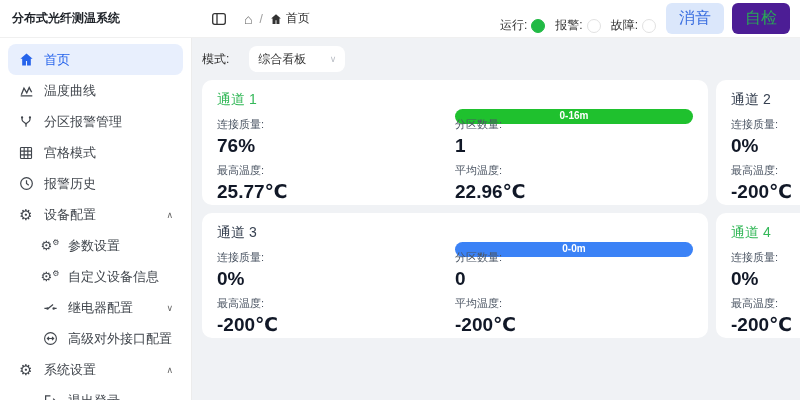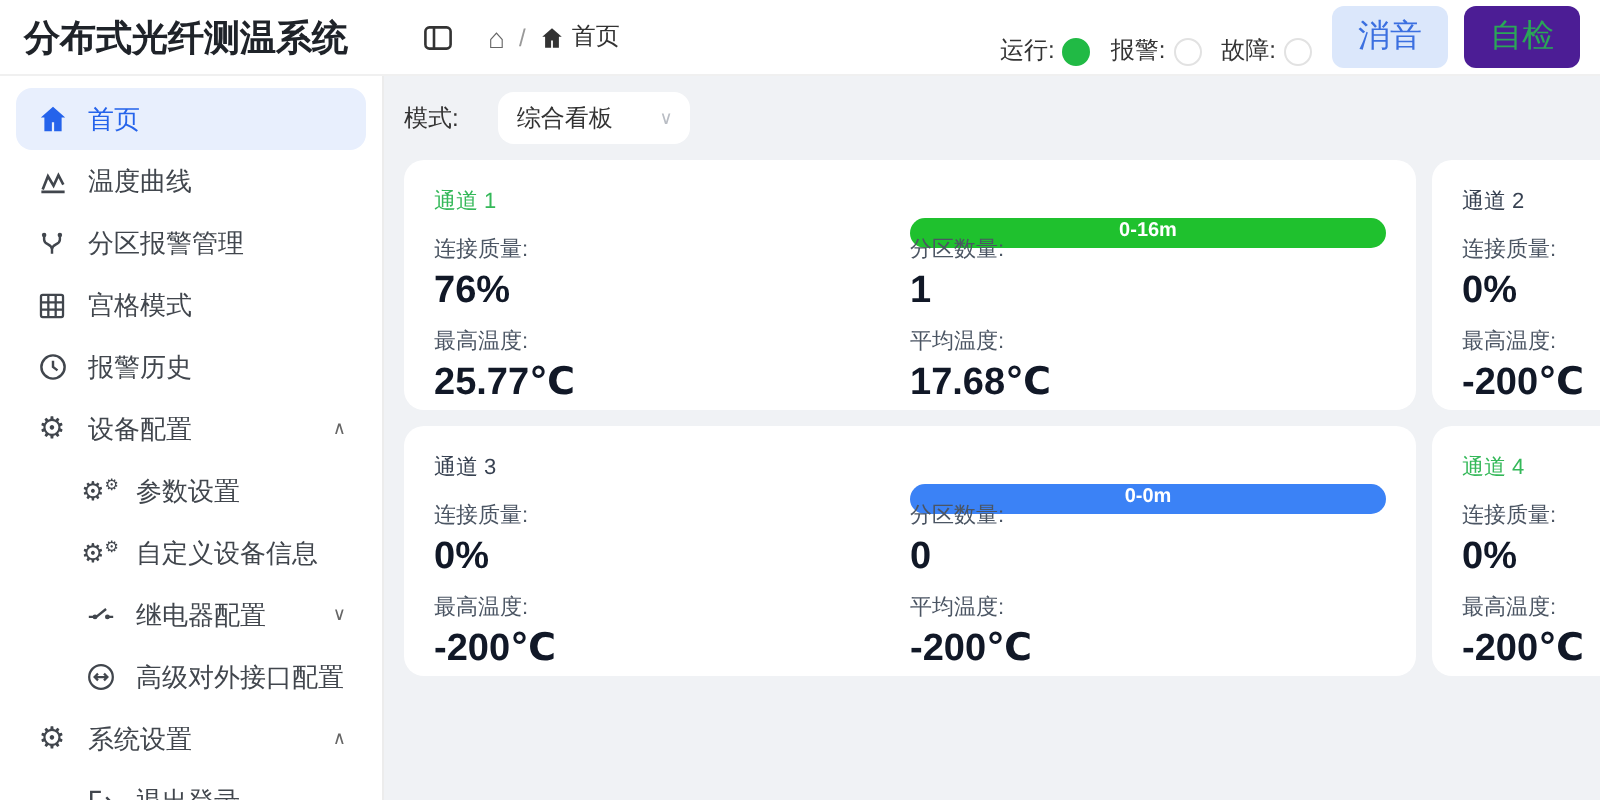--- a/index.html
+++ b/index.html
@@ -2,21 +2,21 @@
 <html><head>
 <meta charset="utf-8">
 <style>
   * { margin:0; padding:0; box-sizing:border-box; }
   html,body { width:800px; height:400px; overflow:hidden; background:#f0f2f5;
     font-family:"Liberation Sans","DejaVu Sans",sans-serif; }
 
   
   .topbar { position:absolute; top:0; left:0; width:800px; height:38px; background:#fff;
     display:flex; align-items:center; border-bottom:1px solid #f0f0f0; z-index:5; }
-  .brand { width:192px; flex:0 0 192px; padding-left:12px; font-size:18px; font-weight:bold; color:#1f2329; }
+  .brand { width:192px; flex:0 0 192px; padding-left:12px; font-size:12px; font-weight:bold; color:#1f2329; }
   .collapse-btn { margin-left:16px; width:22px; height:22px; display:flex; align-items:center; justify-content:center;
     color:#333; cursor:pointer; }
   .crumbs { display:flex; align-items:center; gap:7px; margin-left:14px; font-size:12px; color:#333; }
   .crumb-home { color:#666; font-size:14px; line-height:1; }
   .crumb-sep { color:#999; }
   .crumb-cur { display:flex; align-items:center; gap:4px; color:#333; }
   .top-right { margin-left:auto; display:flex; align-items:flex-end; gap:8px; padding-right:10px; }
   .status { display:flex; align-items:center; gap:4px; font-size:12px; color:#333; margin-right:2px; }
   .dot { width:14px; height:14px; border-radius:50%; border:1px solid #e2e2e2; background:#fff; }
   .dot.on { background:#21ba45; border-color:#21ba45; }
@@ -44,21 +44,21 @@
   .mode-row { display:flex; align-items:center; gap:20px; margin-bottom:8px; }
   .mode-label { font-size:12px; color:#333; }
   .mode-select { background:#fff; border-radius:8px; height:26px; width:96px; display:flex;
     align-items:center; justify-content:space-between; padding:0 9px; font-size:12px; color:#333;
     cursor:pointer; }
   .mode-select .chev { color:#b9bdc4; font-size:9px; }
 
   .cards-row { display:flex; gap:8px; margin-bottom:8px; width:1100px; }
   .card { background:#fff; border-radius:10px; padding:9px 15px 11px 15px; flex:0 0 506px; height:125px; }
   .card-head { display:flex; align-items:center; height:22px; }
-  .card-title { font-size:11px; width:238px; flex:0 0 238px; }
+  .card-title { font-size:14px; width:238px; flex:0 0 238px; }
   .badge { flex:1; height:15px; border-radius:8px; color:#fff; font-size:10px; font-weight:bold;
     display:flex; align-items:center; justify-content:center; line-height:1;margin-top:32px; }
   .card-cols { display:flex; margin-top:6px; }
   .card-col { width:238px; flex:0 0 238px; }
   .field { margin-bottom:5px; }
   .field-label { font-size:11px; color:#4b5563; margin-bottom:2px; }
   .field-value { font-size:19px; font-weight:bold; color:#111827; line-height:1.25; }
 
   svg { display:block; }
 </style>
@@ -254,21 +254,21 @@
   </div>
 </div>
       <div class="card-col right">
   <div class="field">
     <div class="field-label">分区数量:</div>
     <div class="field-value">1</div>
   </div>
 
   <div class="field">
     <div class="field-label">平均温度:</div>
-    <div class="field-value">17.68℃</div>
+    <div class="field-value">22.96℃</div>
   </div>
 </div>
     </div>
   </div>
 
   <div class="card">
     <div class="card-head">
       <span class="card-title" style="color: rgb(55, 65, 81);">通道 2</span>
 
     </div>

